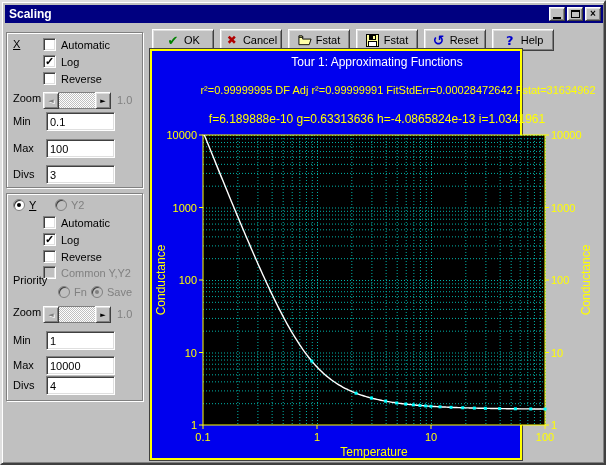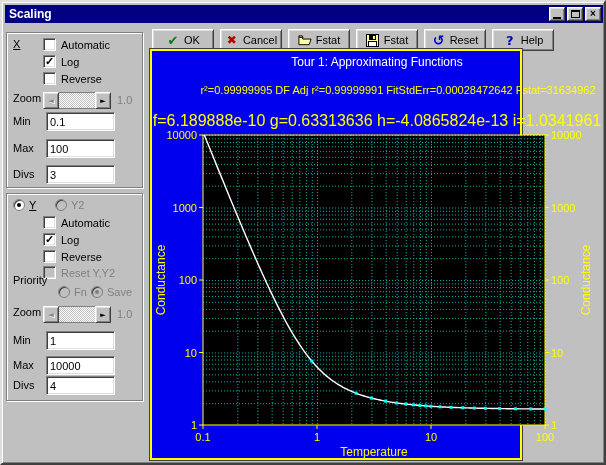--- a/index.html
+++ b/index.html
@@ -100,21 +100,21 @@
   
   .chart-panel {
     position:absolute; left:148px; top:47px; width:372px; height:411px;
     background:#0000ee; border:2px solid #ffff00; outline:1px solid #404040;
   }
   .chart-header { position:absolute; left:0; width:450px; text-align:center; white-space:nowrap; }
   .ch-title { top:4px; color:#ffffff; font-size:12px; }
   .ch-eqn   { top:18px; color:#ffff00; font-size:12px; }
   .ch-stat  { top:33px; color:#ffff00; font-size:11px;margin-left:21px; }
   .ch-co1   { top:47px; color:#ffff00; font-size:11px; }
-  .ch-co2   { top:61px; color:#ffff00; font-size:16px; }
+  .ch-co2   { top:61px; color:#ffff00; font-size:12px; }
   #plot-svg { position:absolute; left:0; top:76px; font-family:"Liberation Sans", sans-serif; }
 </style>
 </head>
 <body>
 
 <div class="window">
 
   <div class="titlebar">
     <span>Scaling</span>
     <div class="titlebar-buttons">
@@ -230,21 +230,21 @@
     <div class="row" style="top:39px; left:36px;">
       <span class="checkbox">✓</span>
       <span class="lbl">Log</span>
     </div>
     <div class="row" style="top:56px; left:36px;">
       <span class="checkbox"></span>
       <span class="lbl">Reverse</span>
     </div>
     <div class="row" style="top:72px; left:36px;">
       <span class="checkbox disabled"></span>
-      <span class="lbl disabled">Reset Y,Y2</span>
+      <span class="lbl disabled">Common Y,Y2</span>
     </div>
     <div class="row" style="top:80px; left:6px;">
       <span class="lbl">Priority</span>
     </div>
     <div class="row" style="top:92px; left:51px;">
       <span class="radio disabled"></span>
       <span class="lbl disabled">Fn</span>
     </div>
     <div class="row" style="top:92px; left:84px;">
       <span class="radio disabled">

